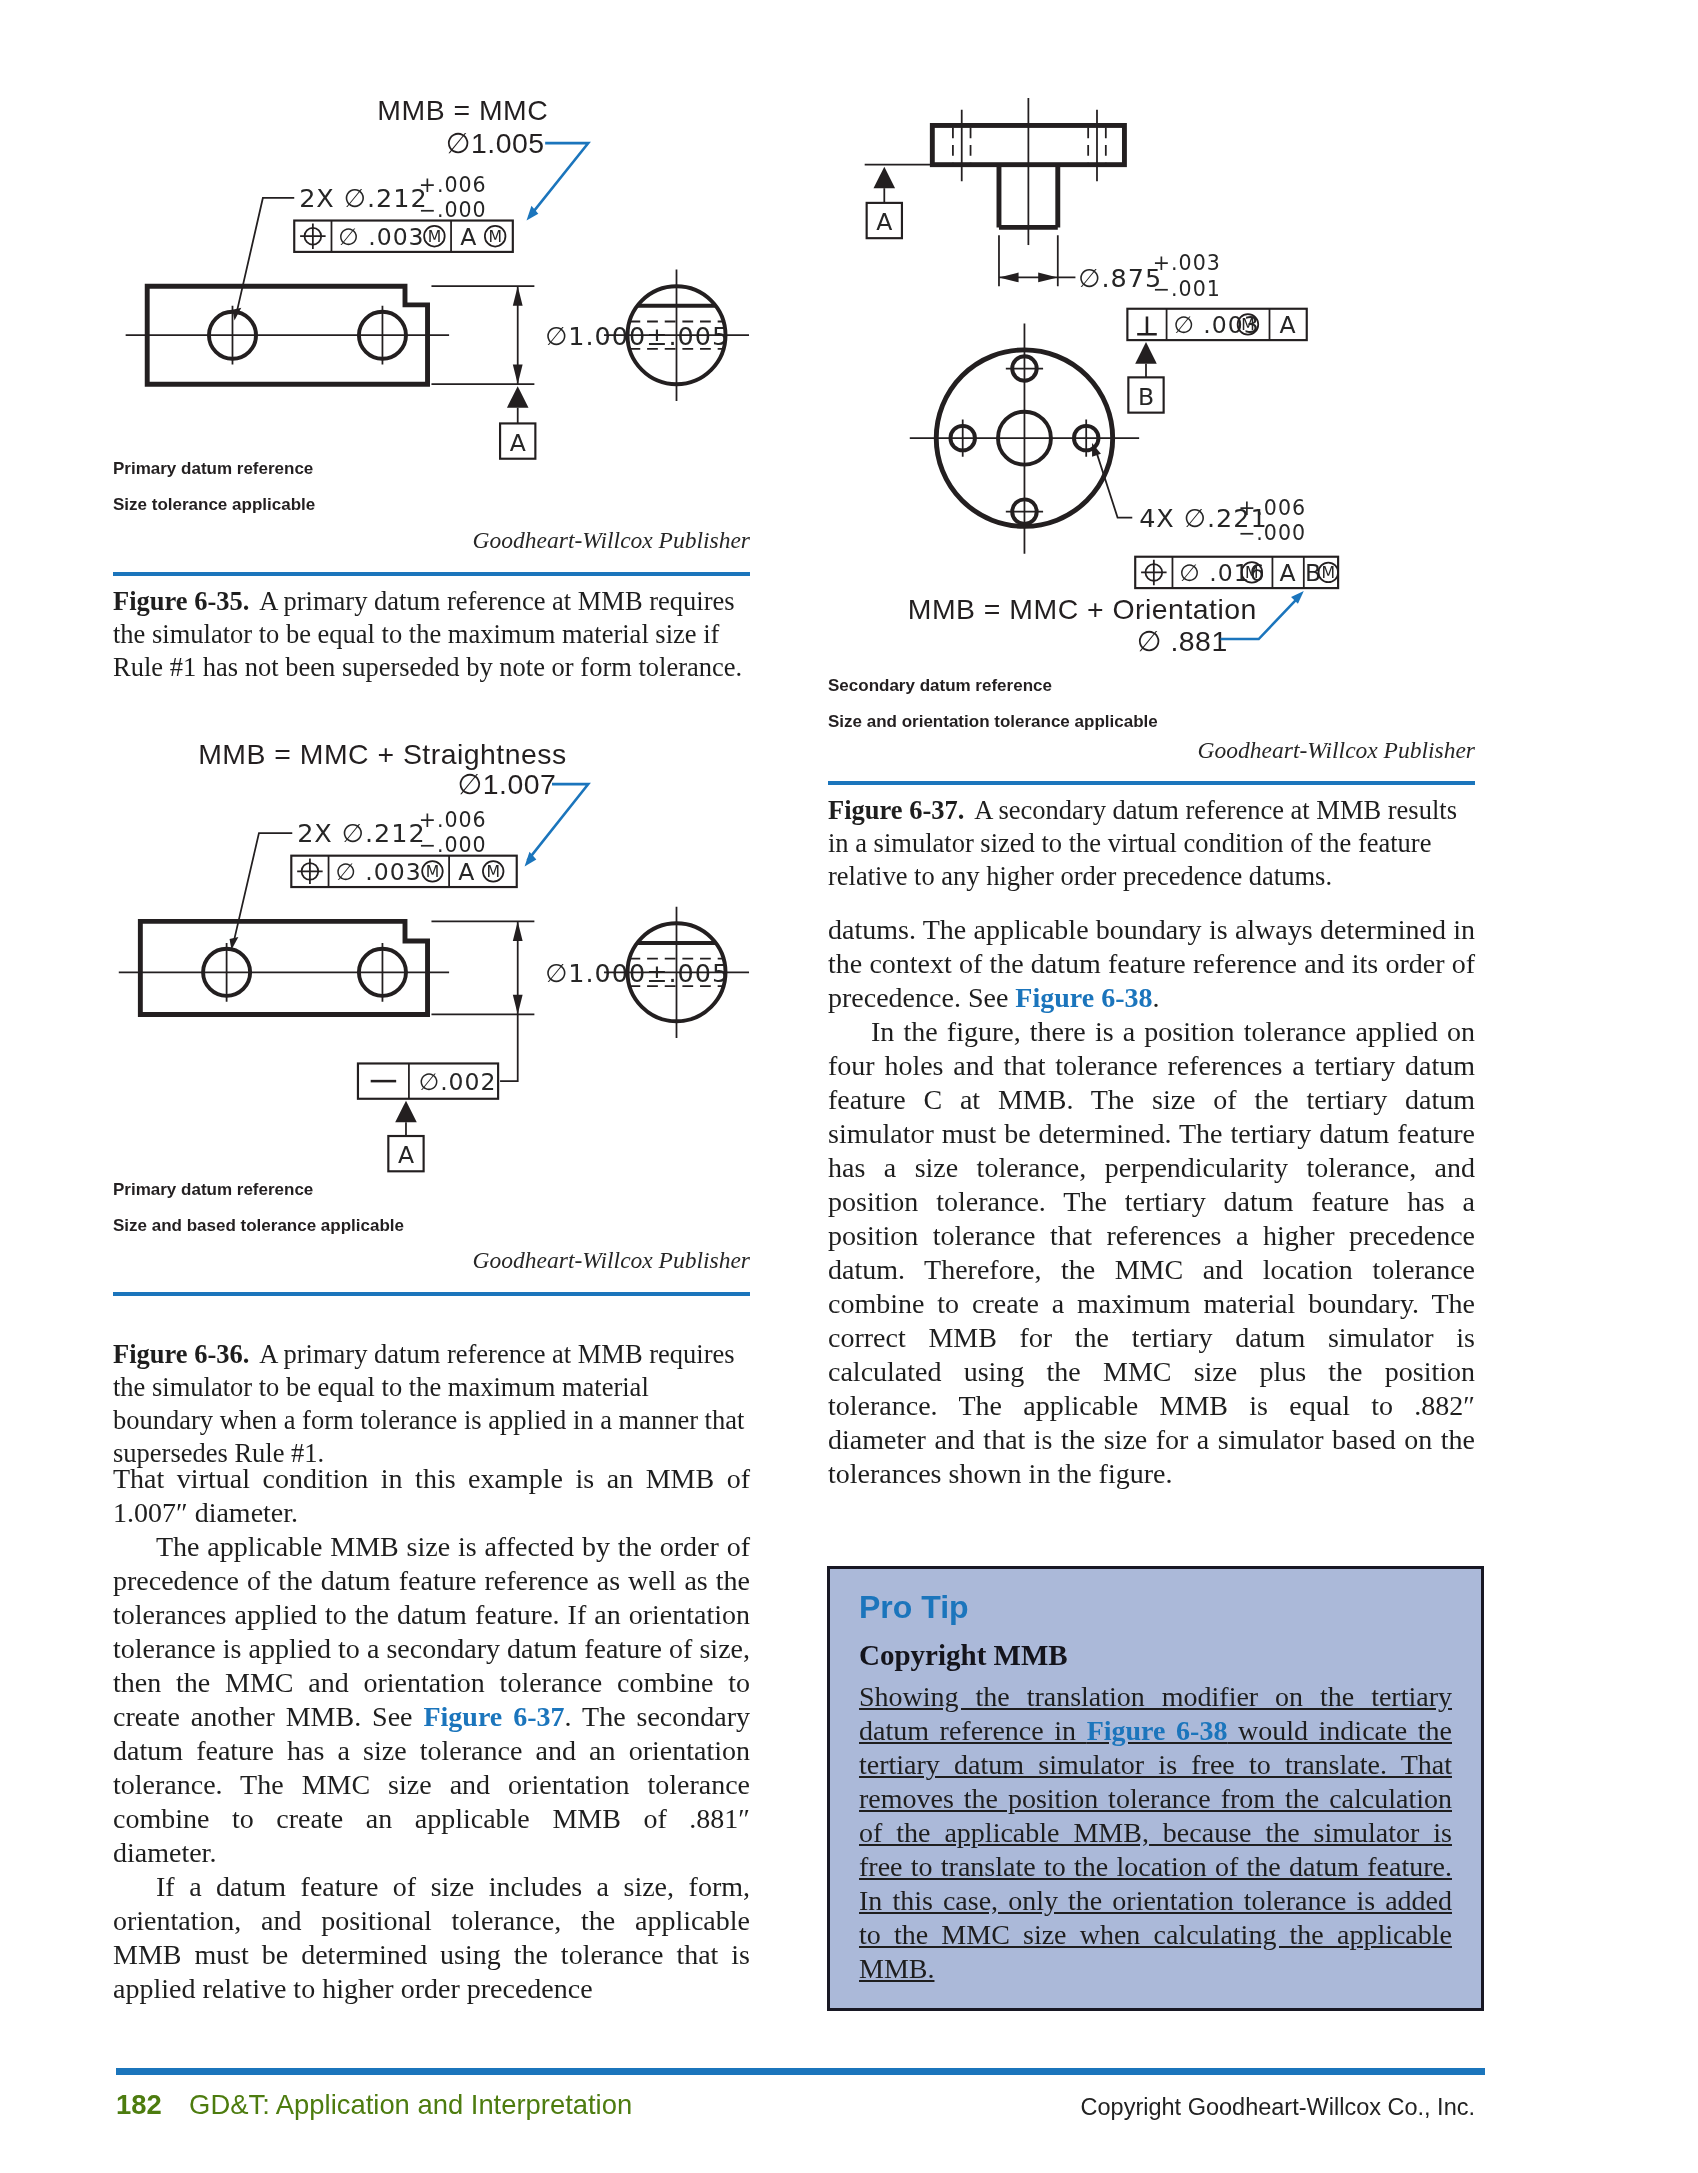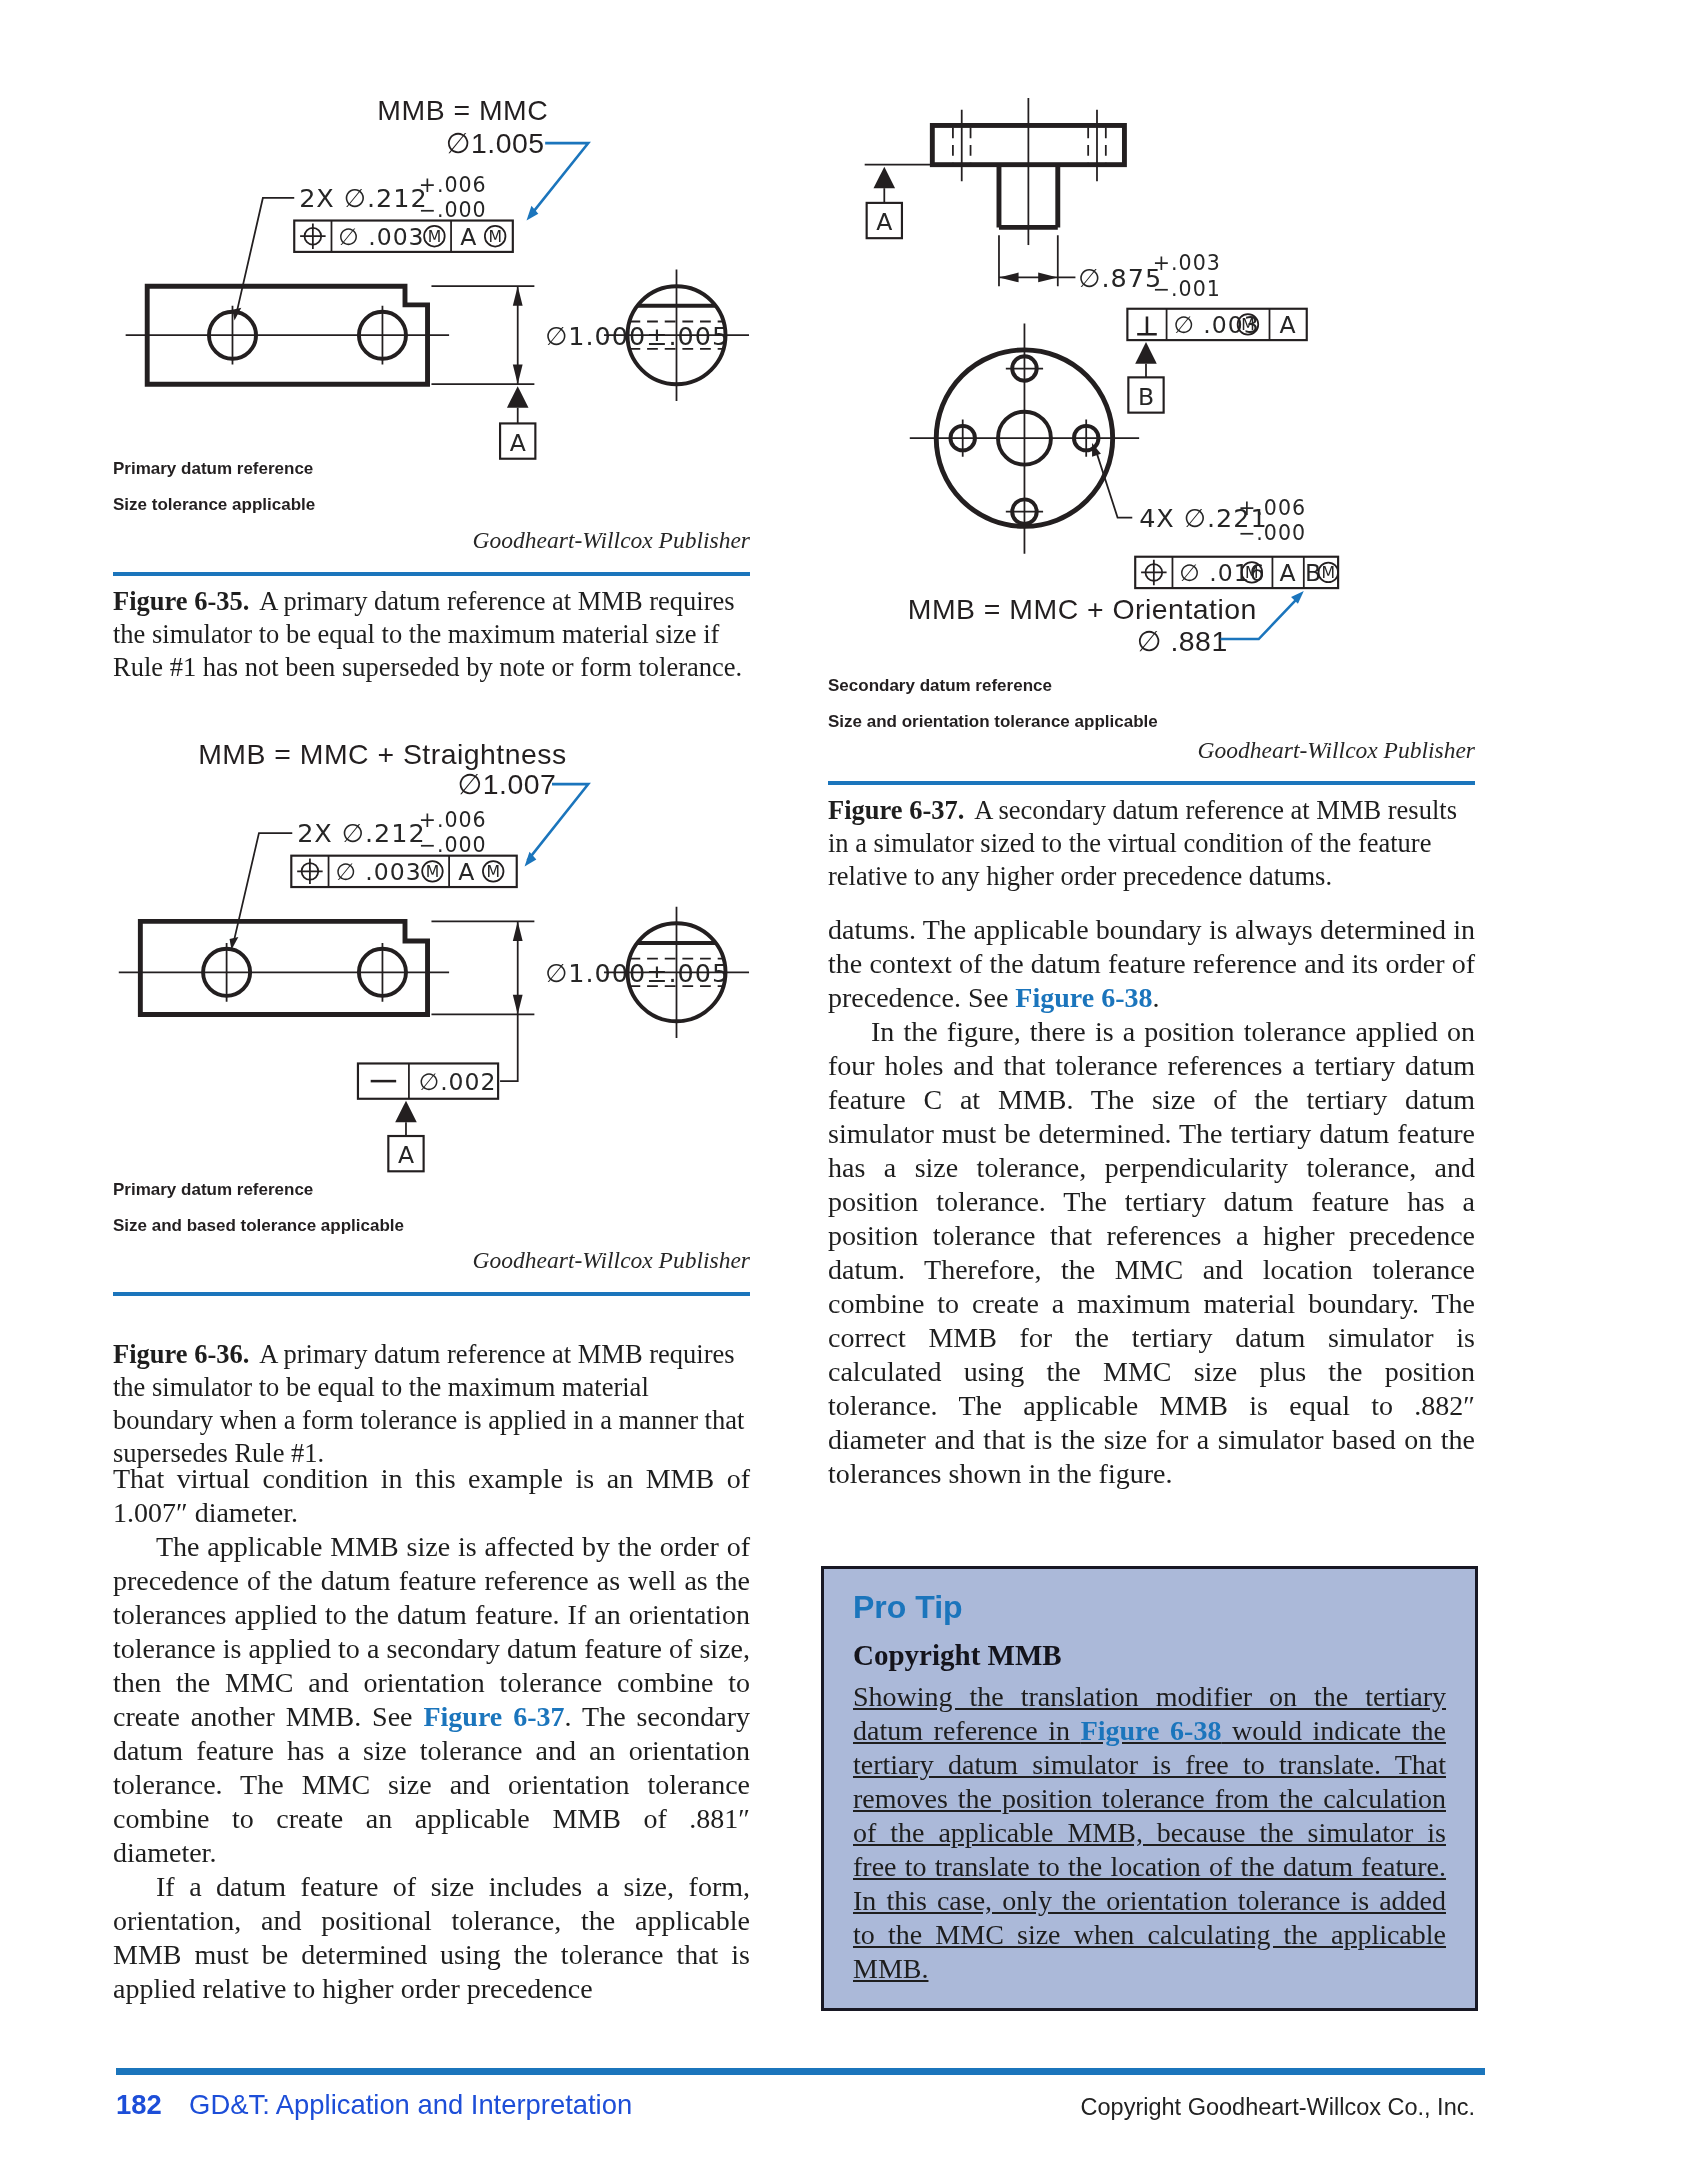--- a/index.html
+++ b/index.html
@@ -27,27 +27,27 @@
   .publisher{font-style:italic;font-size:23.5px;text-align:right;color:#262626;
              font-family:"Liberation Serif",serif;}
   .caprule{background:#1b75bc;height:3.9px;}
   .caption{font-size:26.5px;line-height:33px;text-align:left;color:#1e1e1e;}
   .capnum{font-weight:bold;margin-right:9.8px;}
   .body{font-size:28px;line-height:34px;text-align:justify;color:#1e1e1e;}
   .body p{margin:0;}
   .indent{text-indent:43px;}
   .xref{color:#1b75bc;font-weight:bold;}
   .protip{background:#abb9d9;border:3.9px solid #181824;box-sizing:border-box;
-          padding:19.6px 29px 15.7px 29px;}
+          padding:19.6px 29px 15.7px 29px;margin-left:6px;}
   .protip-head{font-family:"Liberation Sans",sans-serif;font-weight:bold;font-size:32px;
                color:#1b75bc;margin:0 0 13.7px 0;}
   .protip-sub{font-weight:bold;font-size:29px;color:#14141c;margin:0 0 7.8px 0;}
   .protip-body{font-size:28px;line-height:34px;text-align:justify;color:#1e1e1e;text-decoration:underline;}
   .footer-rule{background:#1b75bc;height:6.9px;}
-  .footer-left{font-family:"Liberation Sans",sans-serif;font-size:27.4px;color:#1d4ed8;}
+  .footer-left{font-family:"Liberation Sans",sans-serif;font-size:27.4px;color:#4d7c0f;}
   .footer-num{font-weight:bold;margin-right:27.4px;}
   .footer-right{font-family:"Liberation Sans",sans-serif;font-size:23.5px;color:#222;text-align:right;}
 </style>
 </head>
 <body>
 
 <div id="page">
 
   <svg class="abs" style="left:0;top:0;" width="1699" height="2174" viewBox="0 0 1733 2218">
 

